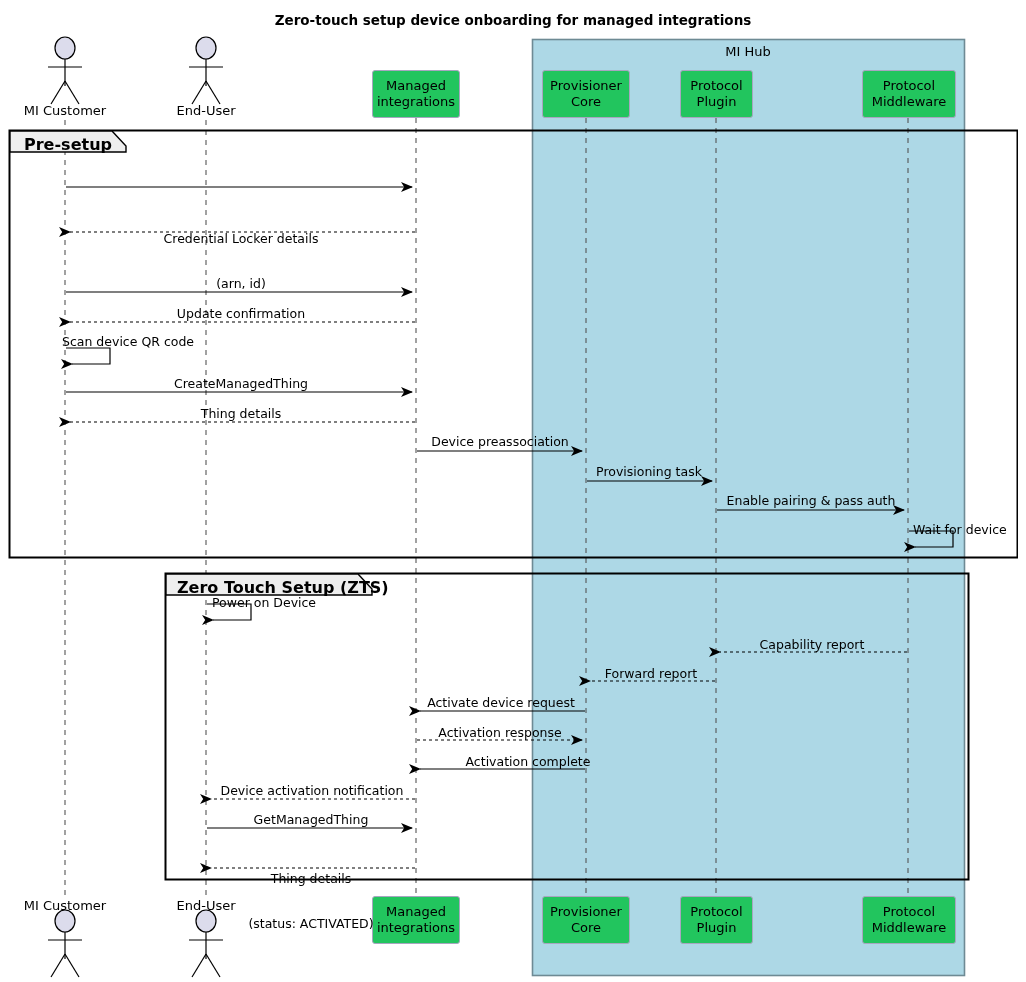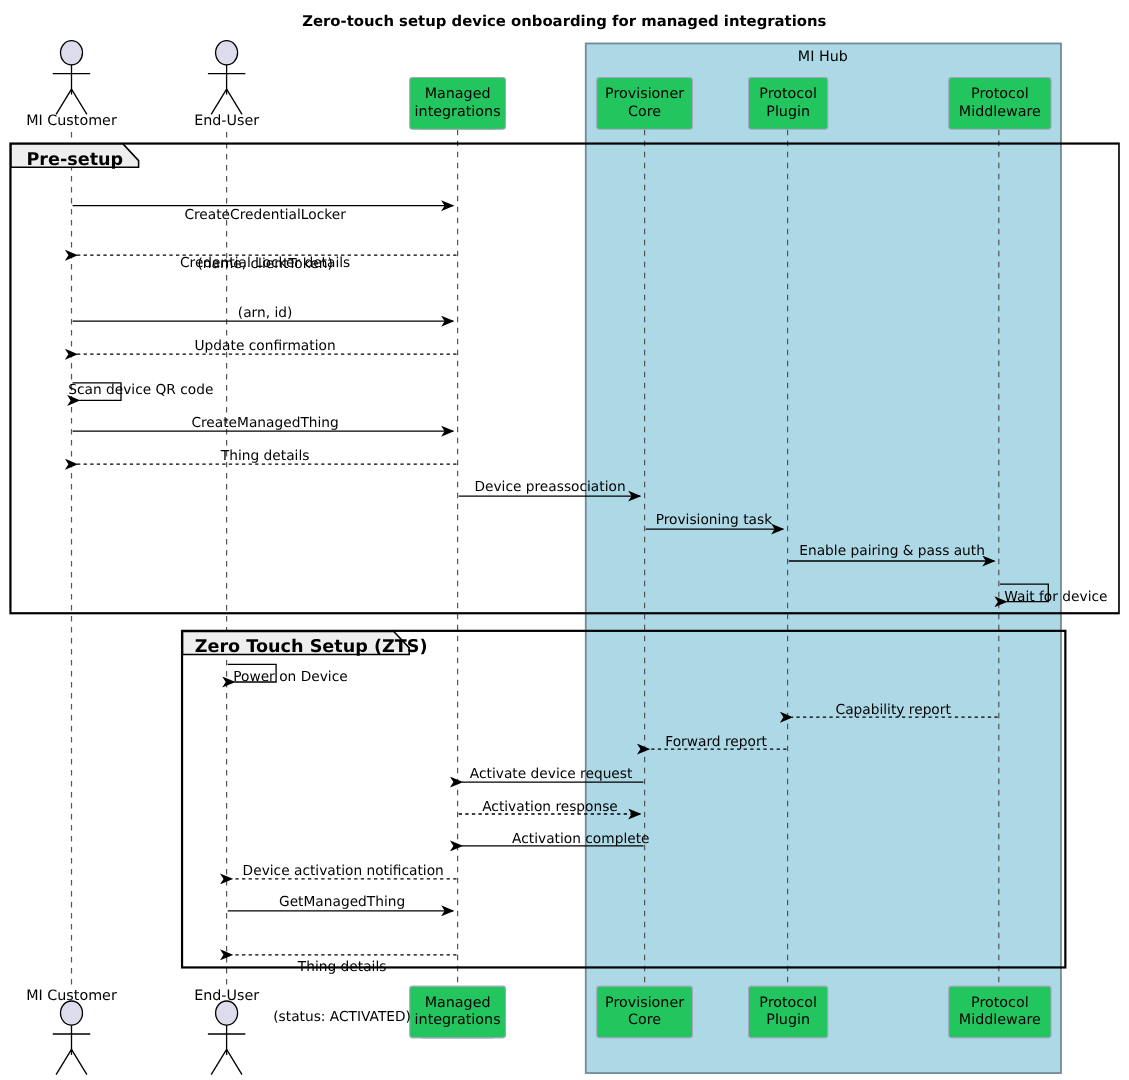--- a/index.html
+++ b/index.html
@@ -28,21 +28,21 @@
     position:absolute;font-size:13px;color:#000;text-align:left;
     transform:translateX(-50%);white-space:nowrap;
   }
   .frame-label{
     position:absolute;font-size:16px;font-weight:bold;color:#000;white-space:nowrap;
   }
   .msg-label{
     position:absolute;font-size:12.5px;color:#000;text-align:center;white-space:pre;
     transform:translateX(-50%);line-height:15px;
   }
-  .msg-label.l{transform:none;text-align:center;margin-top:12px;}
+  .msg-label.l{transform:none;text-align:center;}
 </style>
 </head>
 <body>
 
 <div id="stage">
 
   <svg width="1026" height="982">
     <defs>
       <marker id="ah" markerWidth="12" markerHeight="10" refX="11" refY="5" orient="auto" markerUnits="userSpaceOnUse">
         <path d="M0,0 L12,5 L0,10 L3.2,5 Z" fill="#000"></path>
@@ -211,24 +211,20 @@
   <div class="pbox" style="left:862px;top:896px;width:94px;height:48px;">
     <div class="t">
       <div>Protocol</div>
       <div>Middleware</div>
     </div>
   </div>
 
   <div class="frame-label" style="left:24px;top:135px;">Pre-setup</div>
   <div class="frame-label" style="left:177px;top:578px;">Zero Touch Setup (ZTS)</div>
 
-  <div class="msg-label" style="left:241px;top:157px;">
-    <div>CreateCredentialLocker</div>
-    <div>(name, clientToken)</div>
-  </div>
 
   <div class="msg-label" style="left:241px;top:201px;">
     <div>Credential Locker details</div>
     <div>(arn, id)</div>
   </div>
 
 
   <div class="msg-label" style="left:241px;top:306px;">Update confirmation</div>
 
   <div class="msg-label l" style="left:62px;top:334px;">Scan device QR code</div>

